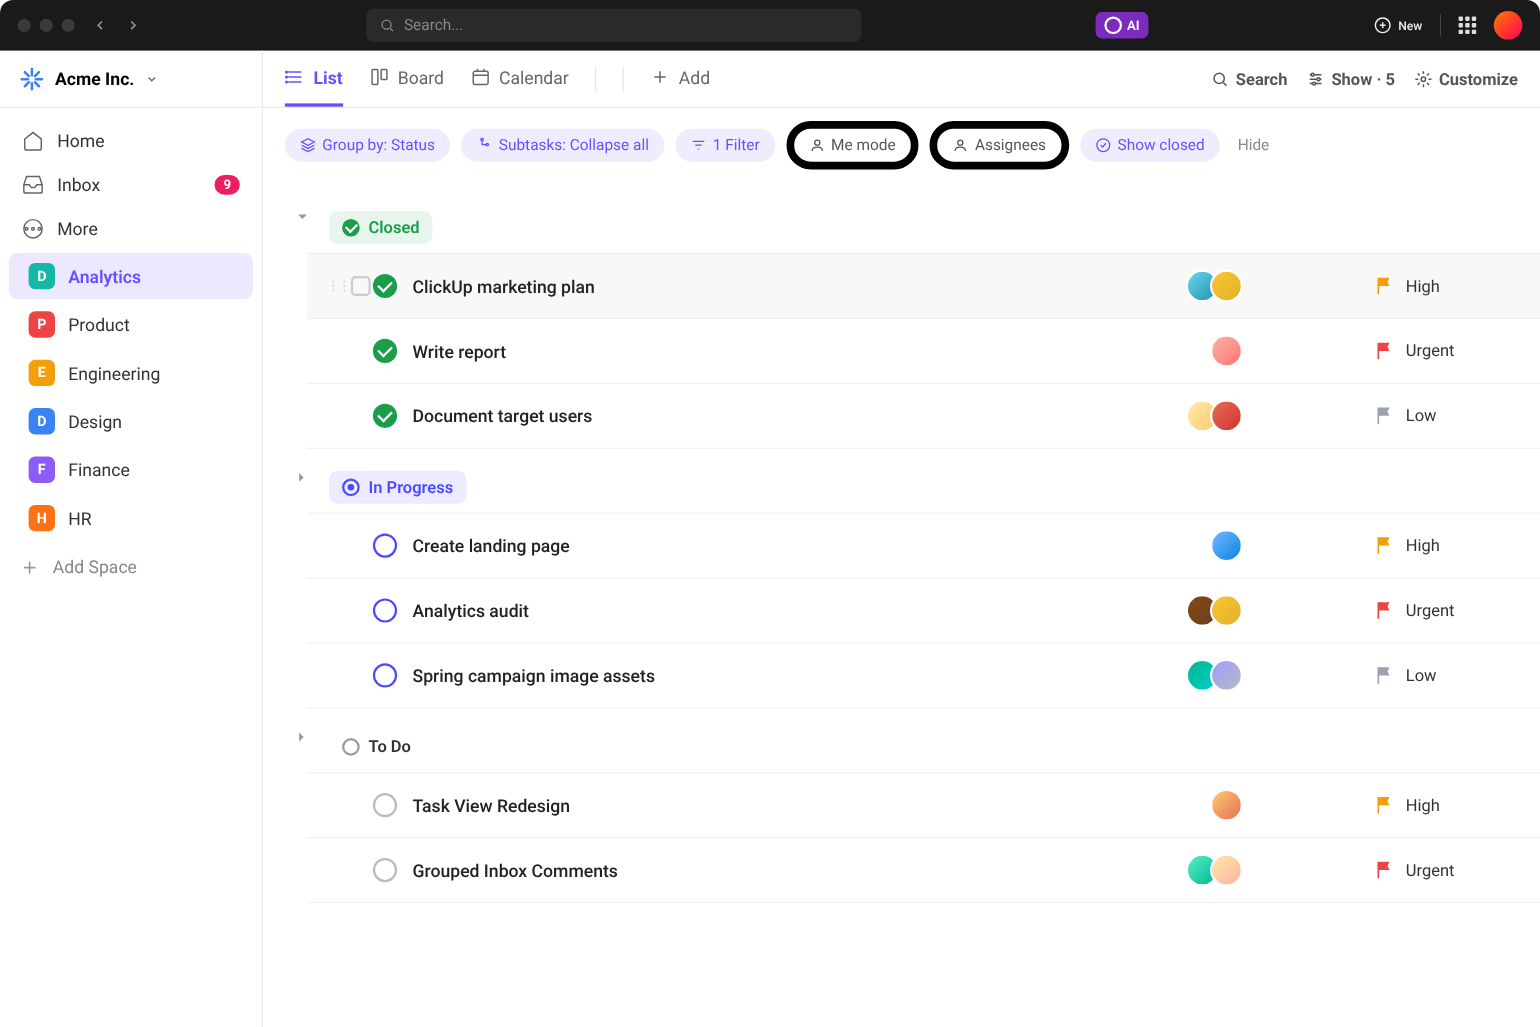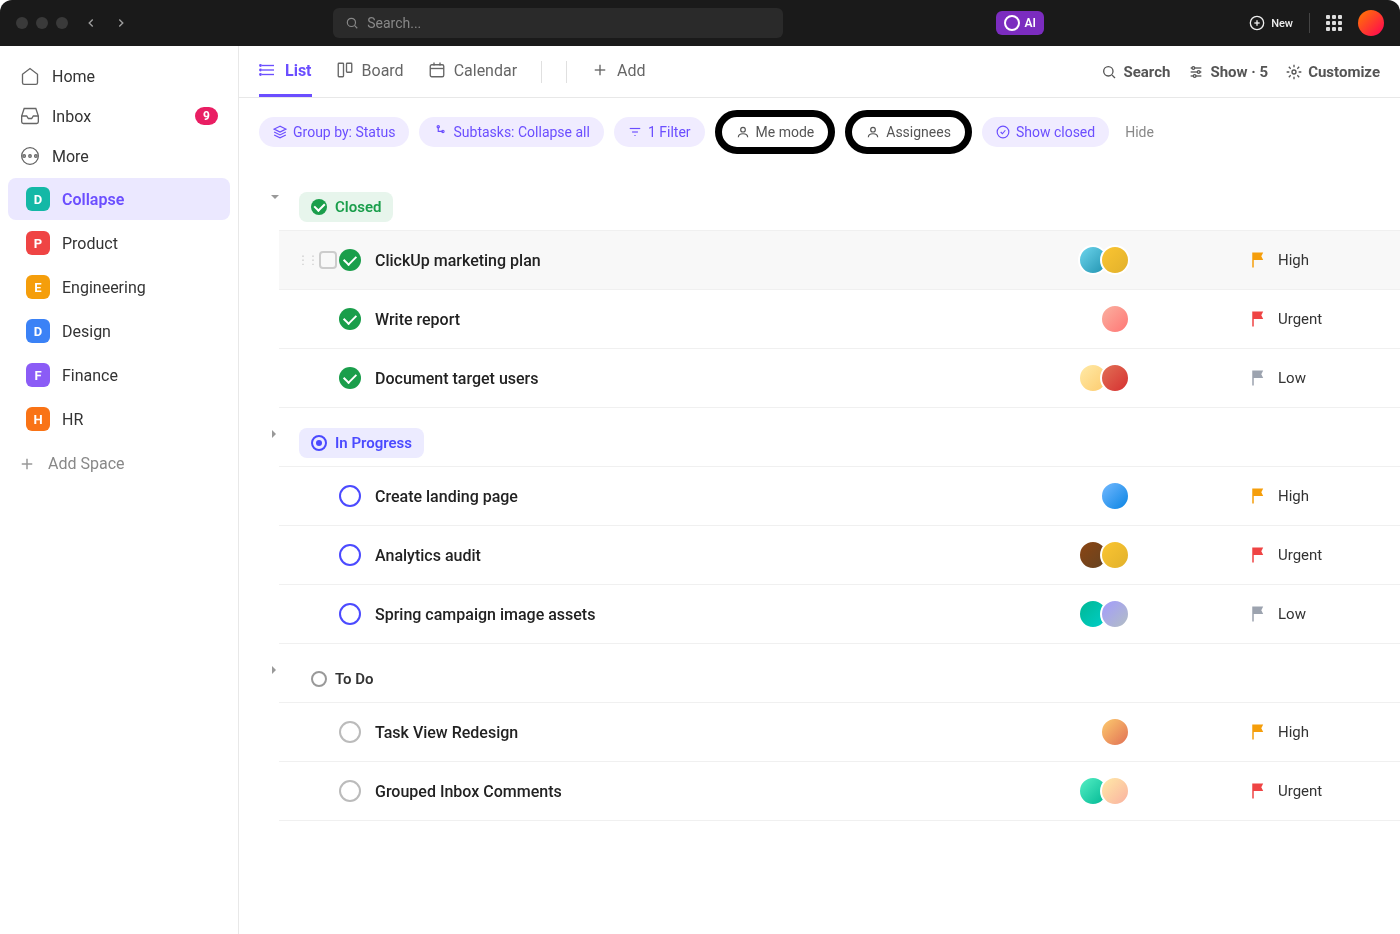--- a/index.html
+++ b/index.html
@@ -137,20 +137,38 @@
         <span></span>
         <span></span>
       </div>
     <div class="avatar-top"></div>
   </div>
 </div>
 
 <div class="body">
 
   <div class="sidebar">
+    <div class="workspace">
+      <svg class="logo-icon" viewBox="0 0 24 24">
+          <g stroke="#3b82f6" stroke-width="2.5" stroke-linecap="round">
+            <line x1="12" y1="2" x2="12" y2="8"></line>
+            <line x1="12" y1="16" x2="12" y2="22"></line>
+            <line x1="2" y1="12" x2="8" y2="12"></line>
+            <line x1="16" y1="12" x2="22" y2="12"></line>
+            <line x1="5" y1="5" x2="9" y2="9"></line>
+            <line x1="15" y1="15" x2="19" y2="19"></line>
+            <line x1="5" y1="19" x2="9" y2="15"></line>
+            <line x1="15" y1="9" x2="19" y2="5"></line>
+          </g>
+        </svg>
+      <span>Acme Inc.</span>
+      <svg width="12" height="12" viewBox="0 0 24 24" fill="none" stroke="#666" stroke-width="2.5">
+          <polyline points="6 9 12 15 18 9"></polyline>
+        </svg>
+    </div>
     <div class="nav-section" id="nav-list">
         <div class="nav-item">
           <svg class="nav-icon" viewBox="0 0 24 24">
             <path d="M3 10l9-7 9 7v10a2 2 0 0 1-2 2H5a2 2 0 0 1-2-2z"></path>
           </svg>
           <span>Home</span>
         </div>
         <div class="nav-item">
           <svg class="nav-icon" viewBox="0 0 24 24">
             <path d="M22 12h-6l-2 3h-4l-2-3H2"></path>
@@ -165,21 +183,21 @@
             <circle cx="12" cy="12" r="1.5"></circle>
             <circle cx="19" cy="12" r="1.5"></circle>
             <circle cx="12" cy="12" r="10"></circle>
           </svg>
           <span>More</span>
         </div>
       </div>
     <div id="spaces-list">
         <div class="space-item active">
           <div class="space-sq" style="background:#14b8a6">D</div>
-          <span>Collapse</span>
+          <span>Analytics</span>
         </div>
         <div class="space-item">
           <div class="space-sq" style="background:#ef4444">P</div>
           <span>Product</span>
         </div>
         <div class="space-item">
           <div class="space-sq" style="background:#f59e0b">E</div>
           <span>Engineering</span>
         </div>
         <div class="space-item">

